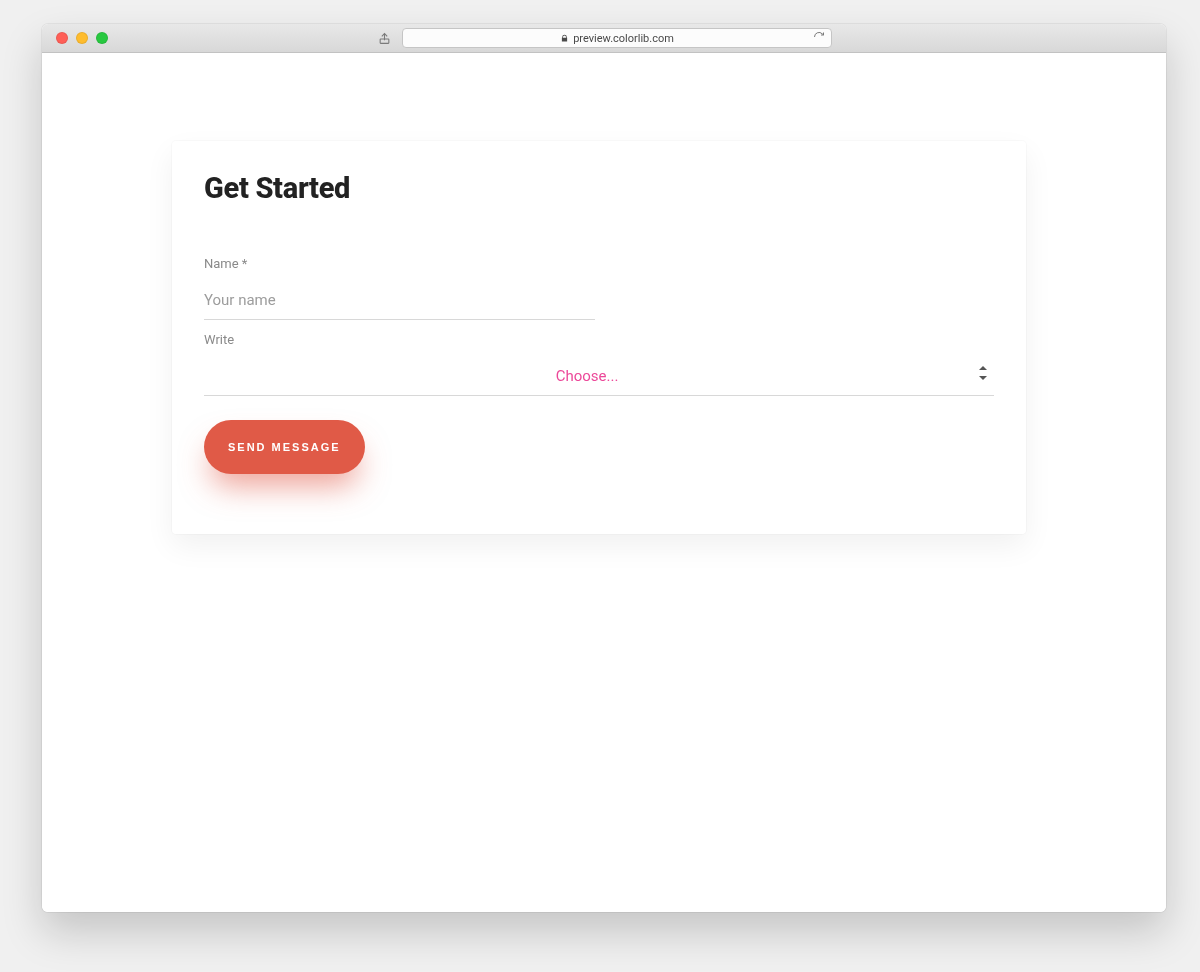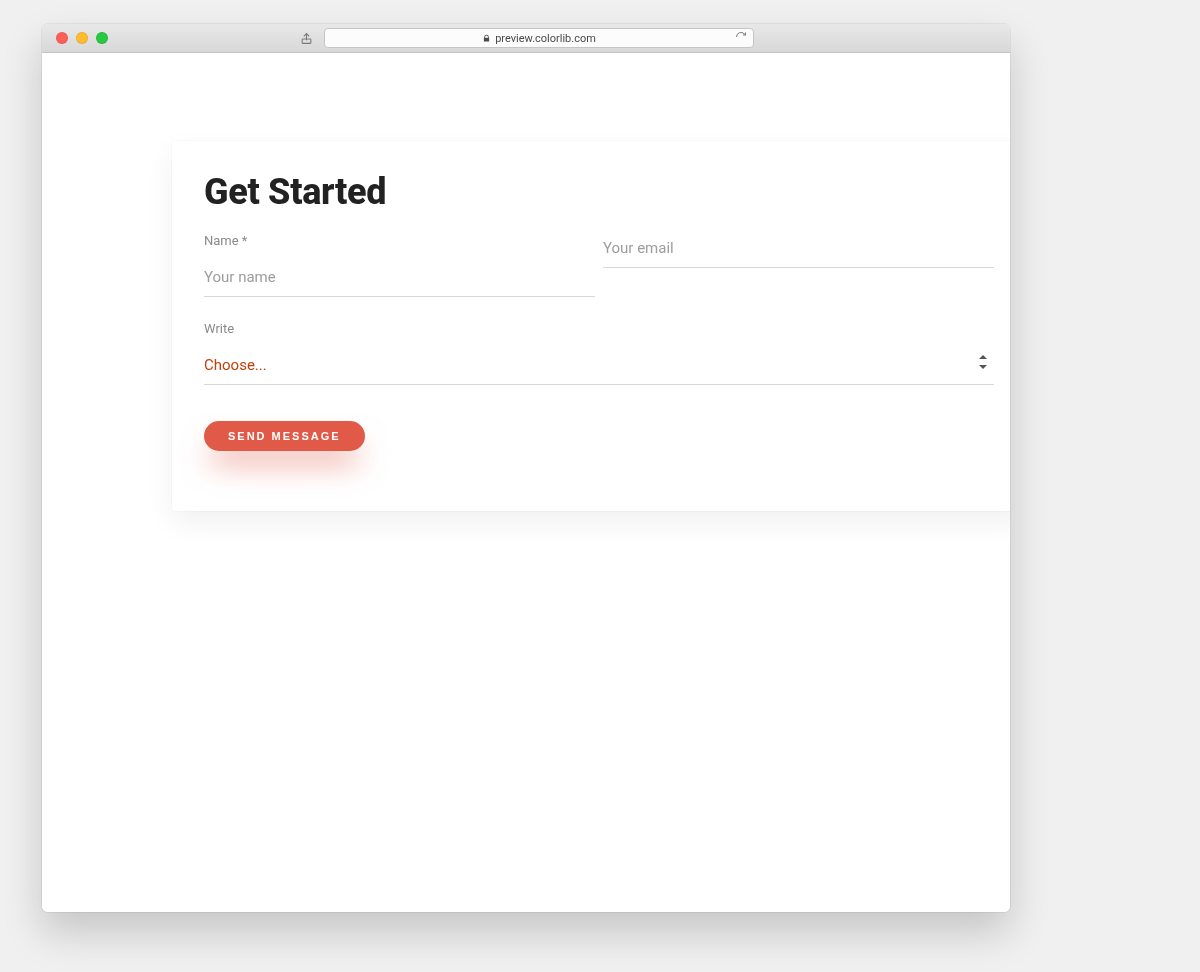--- a/index.html
+++ b/index.html
@@ -7,21 +7,21 @@
     font-family: -apple-system, BlinkMacSystemFont, "Segoe UI", Roboto, "Helvetica Neue", Arial, sans-serif;
     background: #f0f0f0;
     width: 1200px;
     height: 972px;
     overflow: hidden;
   }
   .browser-window {
     position: absolute;
     left: 42px;
     top: 24px;
-    width: 968px;
+    width: 1124px;
     height: 888px;
     background: #fff;
     border-radius: 6px;
     box-shadow: 0 20px 40px rgba(0,0,0,0.18), 0 0 0 1px rgba(0,0,0,0.05);
     overflow: hidden;
   }
   .title-bar {
     height: 29px;
     background: linear-gradient(#e8e8e8, #d8d8d8);
     border-bottom: 1px solid #c2c2c2;
@@ -94,30 +94,30 @@
     position: absolute;
     left: 130px;
     top: 88px;
     width: 854px;
     background: #fff;
     border-radius: 4px;
     box-shadow: 0 12px 30px rgba(0,0,0,0.06), 0 0 0 1px rgba(0,0,0,0.02);
     padding: 30px 32px 60px 32px;
   }
   .card h1 {
-    font-size: 36px;
+    font-size: 29px;
     font-weight: 800;
     color: #222;
     letter-spacing: -0.3px;
-    margin-bottom: 20px;
+    margin-bottom: 51px;
   }
   .row {
     display: flex;
     gap: 8px;
-    margin-bottom: 24px;
+    margin-bottom: 12px;
   }
   .col { flex: 1; }
   .field-label {
     font-size: 13px;
     color: #8a8a8a;
     margin-bottom: 14px;
     display: block;
   }
   .text-input, .select-input, .textarea-input {
     width: 100%;
@@ -127,42 +127,43 @@
     font-size: 15px;
     color: #0f172a;
     background: transparent;
     font-family: inherit;
   }
   .text-input::placeholder, .textarea-input::placeholder { color:#9d9d9d; }
   .select-wrap { position: relative; }
   .select-input {
     appearance: none;
     -webkit-appearance: none;
-    color:#c2410c;
+    color:#ec4899;
     padding-right: 24px;
+    text-align: center;
   }
   .select-caret {
     position:absolute;
     right: 6px;
     top: 4px;
     pointer-events:none;
     color:#555;
   }
   .textarea-input {
     resize: both;
     height: 76px;
     min-height: 76px;
   }
   .submit-btn {
     margin-top: 12px;
     background: #e05a47;
     color: #fff;
     border: none;
     border-radius: 999px;
-    padding: 9px 24px;
+    padding: 21px 24px;
     font-size: 11px;
     font-weight: 700;
     letter-spacing: 2px;
     cursor: pointer;
     box-shadow: 0 18px 30px -6px rgba(224,90,71,0.55);
   }
 </style>
 </head>
 <body>
 
@@ -202,21 +203,20 @@
   <div class="viewport">
     <div class="card">
       <h1>Get Started</h1>
 
       <div class="row">
         <div class="col">
           <label class="field-label">Name *</label>
           <input class="text-input" type="text" placeholder="Your name" style="">
         </div>
         <div class="col">
-          <input class="text-input" type="email" placeholder="Your email" style="">
         </div>
       </div>
 
       <div class="row">
         <div class="col">
           <label class="field-label">Write</label>
           <div class="select-wrap">
             <select class="select-input">
               <option>Choose...</option>
             </select>

